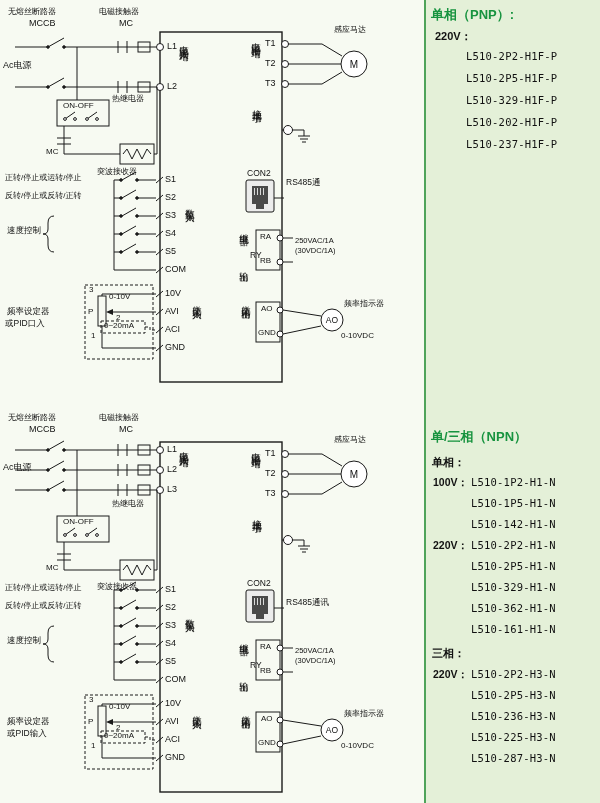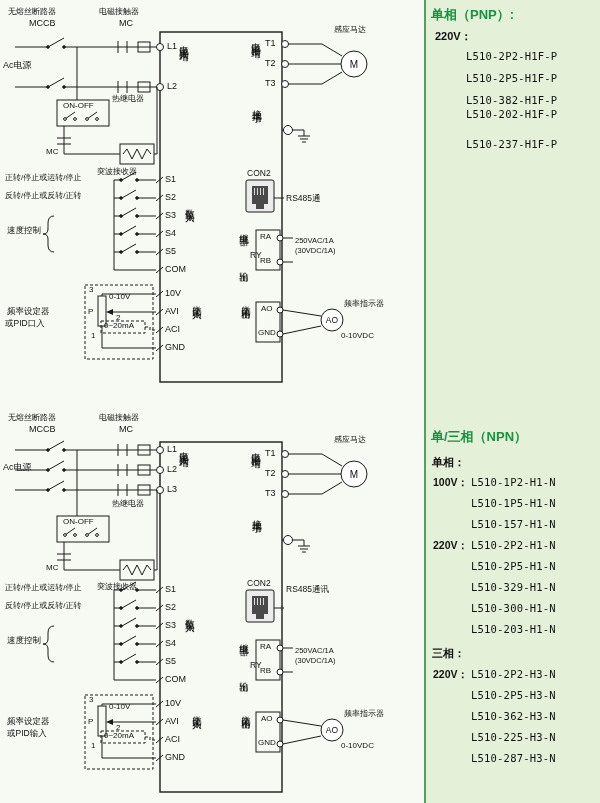--- a/index.html
+++ b/index.html
@@ -142,21 +142,21 @@
     <div class="lb s8" style="left:3px;top:190px">反转/停止或反转/正转</div>
     <div class="lb s85" style="left:5px;top:224px">速度控制</div>
     <div class="lb" style="left:163px;top:173px">S1</div>
     <div class="lb" style="left:163px;top:191px">S2</div>
     <div class="lb" style="left:163px;top:209px">S3</div>
     <div class="lb" style="left:163px;top:227px">S4</div>
     <div class="lb" style="left:163px;top:245px">S5</div>
     <div class="lb" style="left:163px;top:263px">COM</div>
     <div class="vt" style="left:183px;top:199px;height:48px">数位输入</div>
     <div class="lb s85" style="left:245px;top:167px">CON2</div>
-    <div class="lb s85" style="left:284px;top:192px">RS485通</div>
+    <div class="lb s85" style="left:284px;top:176px">RS485通</div>
     <div class="vt" style="left:237px;top:224px;height:36px">继电器</div>
     <div class="lb s85" style="left:248px;top:249px">RY</div>
     <div class="vt" style="left:237px;top:262px;height:26px">输出</div>
     <div class="lb s8" style="left:258px;top:231px">RA</div>
     <div class="lb s8" style="left:258px;top:255px">RB</div>
     <div class="lb s75" style="left:293px;top:235px">250VAC/1A</div>
     <div class="lb s75" style="left:293px;top:245px">(30VDC/1A)</div>
     <div class="lb" style="left:163px;top:287px">10V</div>
     <div class="lb" style="left:163px;top:305px">AVI</div>
     <div class="lb" style="left:163px;top:323px">ACI</div>
@@ -296,21 +296,21 @@
     <div class="lb s8" style="left:3px;top:190px">反转/停止或反转/正转</div>
     <div class="lb s85" style="left:5px;top:224px">速度控制</div>
     <div class="lb" style="left:163px;top:173px">S1</div>
     <div class="lb" style="left:163px;top:191px">S2</div>
     <div class="lb" style="left:163px;top:209px">S3</div>
     <div class="lb" style="left:163px;top:227px">S4</div>
     <div class="lb" style="left:163px;top:245px">S5</div>
     <div class="lb" style="left:163px;top:263px">COM</div>
     <div class="vt" style="left:183px;top:199px;height:48px">数位输入</div>
     <div class="lb s85" style="left:245px;top:167px">CON2</div>
-    <div class="lb s85" style="left:284px;top:173px">RS485通讯</div>
+    <div class="lb s85" style="left:284px;top:186px">RS485通讯</div>
     <div class="vt" style="left:237px;top:224px;height:36px">继电器</div>
     <div class="lb s85" style="left:248px;top:249px">RY</div>
     <div class="vt" style="left:237px;top:262px;height:26px">输出</div>
     <div class="lb s8" style="left:258px;top:231px">RA</div>
     <div class="lb s8" style="left:258px;top:255px">RB</div>
     <div class="lb s75" style="left:293px;top:235px">250VAC/1A</div>
     <div class="lb s75" style="left:293px;top:245px">(30VDC/1A)</div>
     <div class="lb" style="left:163px;top:287px">10V</div>
     <div class="lb" style="left:163px;top:305px">AVI</div>
     <div class="lb" style="left:163px;top:323px">ACI</div>
@@ -330,70 +330,70 @@
     <div class="lb s8" style="left:342px;top:298px">频率指示器</div>
     <div class="lb s8" style="left:339px;top:330px">0-10VDC</div>
   </div>
 </div>
 
 <div class="right-panel">
   <div class="rp-title" style="top:6px">单相（PNP）:</div>
   <div class="rp-label" style="left:9px;top:29px">220V：</div>
   <div class="model amodel" style="top:50px">L510-2P2-H1F-P</div>
   <div class="model amodel" style="top:72px">L510-2P5-H1F-P</div>
-  <div class="model amodel" style="top:94px">L510-382-H1F-P</div>
-  <div class="model amodel" style="top:108px">L510-202-H1F-P</div>
+  <div class="model amodel" style="top:94px">L510-329-H1F-P</div>
+  <div class="model amodel" style="top:116px">L510-202-H1F-P</div>
   <div class="model amodel" style="top:138px">L510-237-H1F-P</div>
 
   <div class="rp-title" style="top:428px">单/三相（NPN）</div>
   <div class="rp-label" style="left:6px;top:455px">单相：</div>
   <div class="mrow" style="top:476px">
       <span class="pref">100V：</span>
       <span class="model">L510-1P2-H1-N</span>
     </div>
   <div class="mrow" style="top:497px">
       <span class="pref"></span>
       <span class="model">L510-1P5-H1-N</span>
     </div>
   <div class="mrow" style="top:518px">
       <span class="pref"></span>
-      <span class="model">L510-157-H1-N</span>
+      <span class="model">L510-142-H1-N</span>
     </div>
   <div class="mrow" style="top:539px">
       <span class="pref">220V：</span>
       <span class="model">L510-2P2-H1-N</span>
     </div>
   <div class="mrow" style="top:560px">
       <span class="pref"></span>
       <span class="model">L510-2P5-H1-N</span>
     </div>
   <div class="mrow" style="top:581px">
       <span class="pref"></span>
       <span class="model">L510-329-H1-N</span>
     </div>
   <div class="mrow" style="top:602px">
       <span class="pref"></span>
-      <span class="model">L510-300-H1-N</span>
+      <span class="model">L510-362-H1-N</span>
     </div>
   <div class="mrow" style="top:623px">
       <span class="pref"></span>
-      <span class="model">L510-203-H1-N</span>
+      <span class="model">L510-161-H1-N</span>
     </div>
   <div class="rp-label" style="left:6px;top:646px">三相：</div>
   <div class="mrow" style="top:668px">
       <span class="pref">220V：</span>
       <span class="model">L510-2P2-H3-N</span>
     </div>
   <div class="mrow" style="top:689px">
       <span class="pref"></span>
       <span class="model">L510-2P5-H3-N</span>
     </div>
   <div class="mrow" style="top:710px">
       <span class="pref"></span>
-      <span class="model">L510-362-H3-N</span>
+      <span class="model">L510-236-H3-N</span>
     </div>
   <div class="mrow" style="top:731px">
       <span class="pref"></span>
       <span class="model">L510-225-H3-N</span>
     </div>
   <div class="mrow" style="top:752px">
       <span class="pref"></span>
       <span class="model">L510-287-H3-N</span>
     </div>
 </div>

